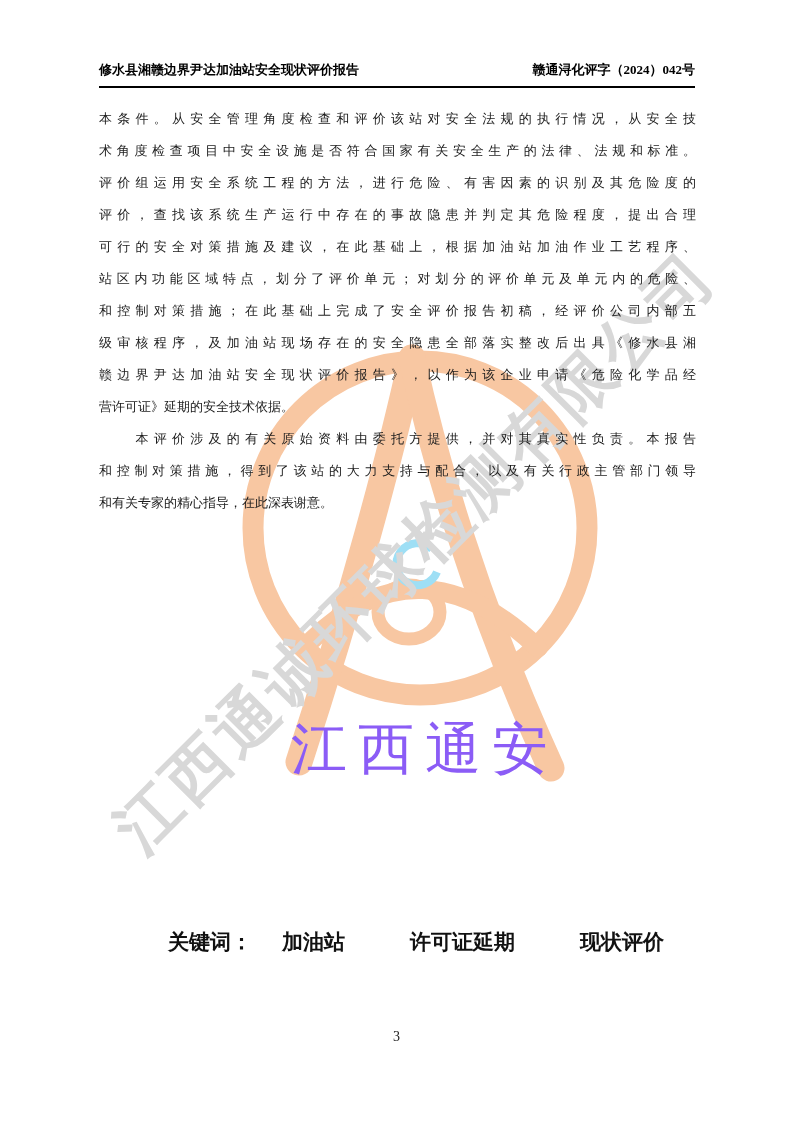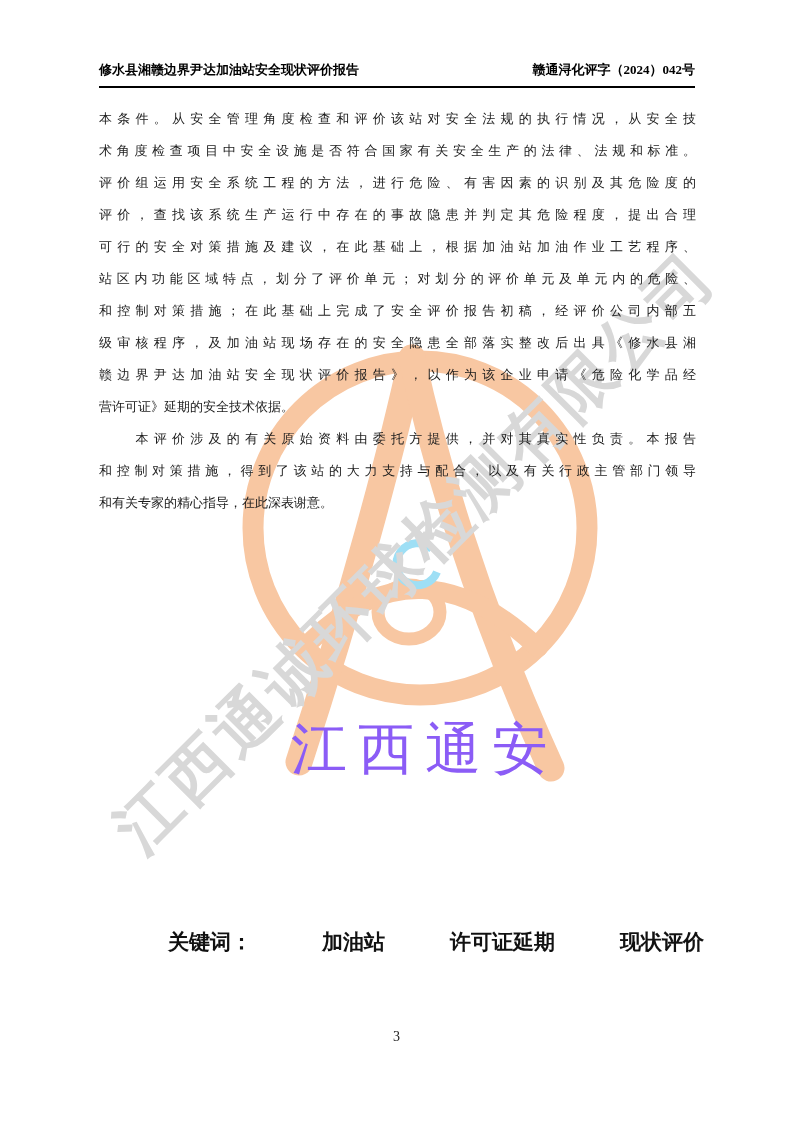--- a/index.html
+++ b/index.html
@@ -47,21 +47,21 @@
     font-size:13px;
     text-align:justify;text-align-last:justify;
     white-space:nowrap;overflow:visible;
   }
   .body-line.last{text-align-last:left;}
   
   .keywords{
     position:absolute;left:168px;top:928px;z-index:5;
     display:flex;align-items:baseline;
     font-family:"Liberation Sans","DejaVu Sans",sans-serif;
-    font-size:21px;font-weight:bold;color:#111;gap:40px;
+    font-size:21px;font-weight:bold;color:#111;
   }
   .kw-label{margin-right:30px;}
   .kw-item{margin-right:65px;}
   .kw-item.last{margin-right:15px;}
   
   .page-number{
     position:absolute;left:0;top:1029px;width:793px;z-index:5;
     text-align:center;font-size:14px;color:#222;
   }
 </style>

